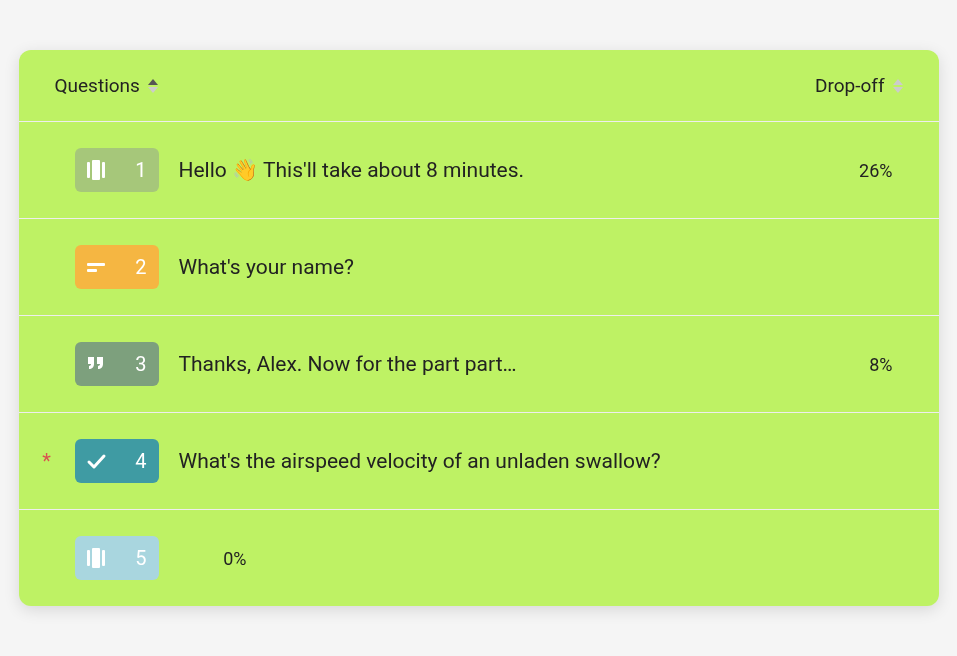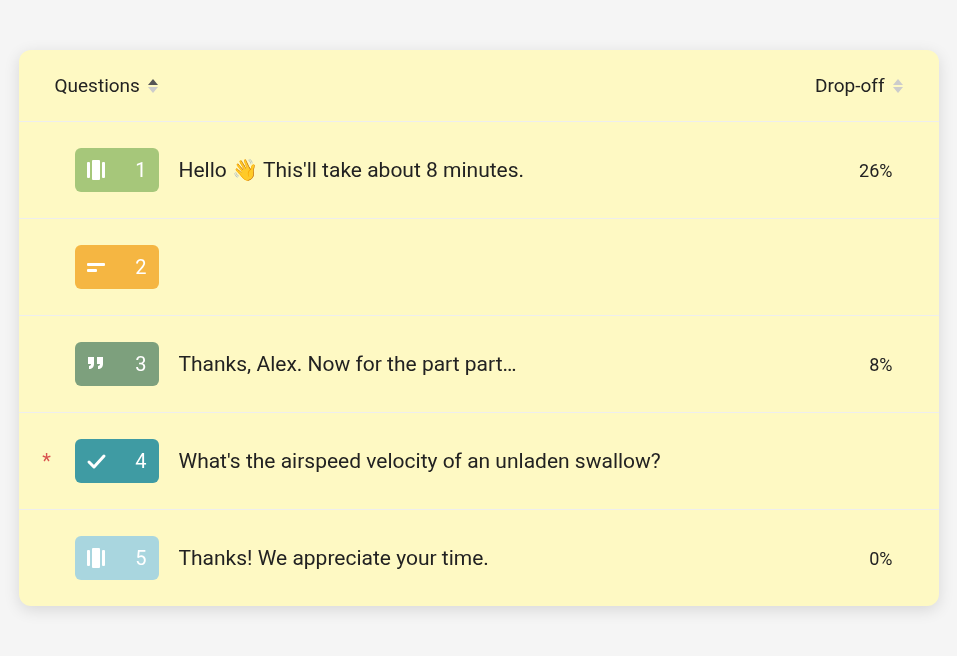--- a/index.html
+++ b/index.html
@@ -7,21 +7,21 @@
     font-family: -apple-system, BlinkMacSystemFont, "Segoe UI", Roboto, Helvetica, Arial, sans-serif;
     background: #f5f5f5;
     width: 957px;
     height: 656px;
     display: flex;
     align-items: center;
     justify-content: center;
   }
   .card {
     width: 920px;
-    background: #fef9c3;
+    background: #bef264;
     border-radius: 12px;
     box-shadow: 0 4px 16px rgba(0,0,0,0.12);
     overflow: hidden;
   }
   .header {
     display: flex;
     align-items: center;
     justify-content: space-between;
     padding: 24px 36px 24px 36px;
   }
@@ -165,20 +165,21 @@
         <span class="icon">
           <svg width="22" height="22" viewBox="0 0 22 22">
               <g fill="#fff">
                 <rect x="2" y="7" width="18" height="3" rx="1"></rect>
                 <rect x="2" y="13" width="10" height="3" rx="1"></rect>
               </g>
             </svg>
         </span>
         <span class="num">2</span>
       </div>
+      <div class="question-text">What's your name?</div>
     </div>
 
     <div class="row">
       <div class="req-col"></div>
       <div class="badge sage">
         <span class="icon">
           <svg width="22" height="22" viewBox="0 0 22 22">
               <g fill="#fff">
                 <path d="M3 4h6v7c0 3-2 5-5 5v-3c1 0 2-1 2-2H3V4z"></path>
                 <path d="M12 4h6v7c0 3-2 5-5 5v-3c1 0 2-1 2-2h-3V4z"></path>
@@ -211,18 +212,17 @@
           <svg width="22" height="22" viewBox="0 0 22 22">
               <g fill="#fff">
                 <rect x="2" y="3" width="3" height="16" rx="1"></rect>
                 <rect x="7" y="1" width="8" height="20" rx="1"></rect>
                 <rect x="17" y="3" width="3" height="16" rx="1"></rect>
               </g>
             </svg>
         </span>
         <span class="num">5</span>
       </div>
-      <div class="question-text">Thanks! We appreciate your time.</div>
       <div class="dropoff">0%</div>
     </div>
 
   </div>
 </div>
 
 </body></html>

